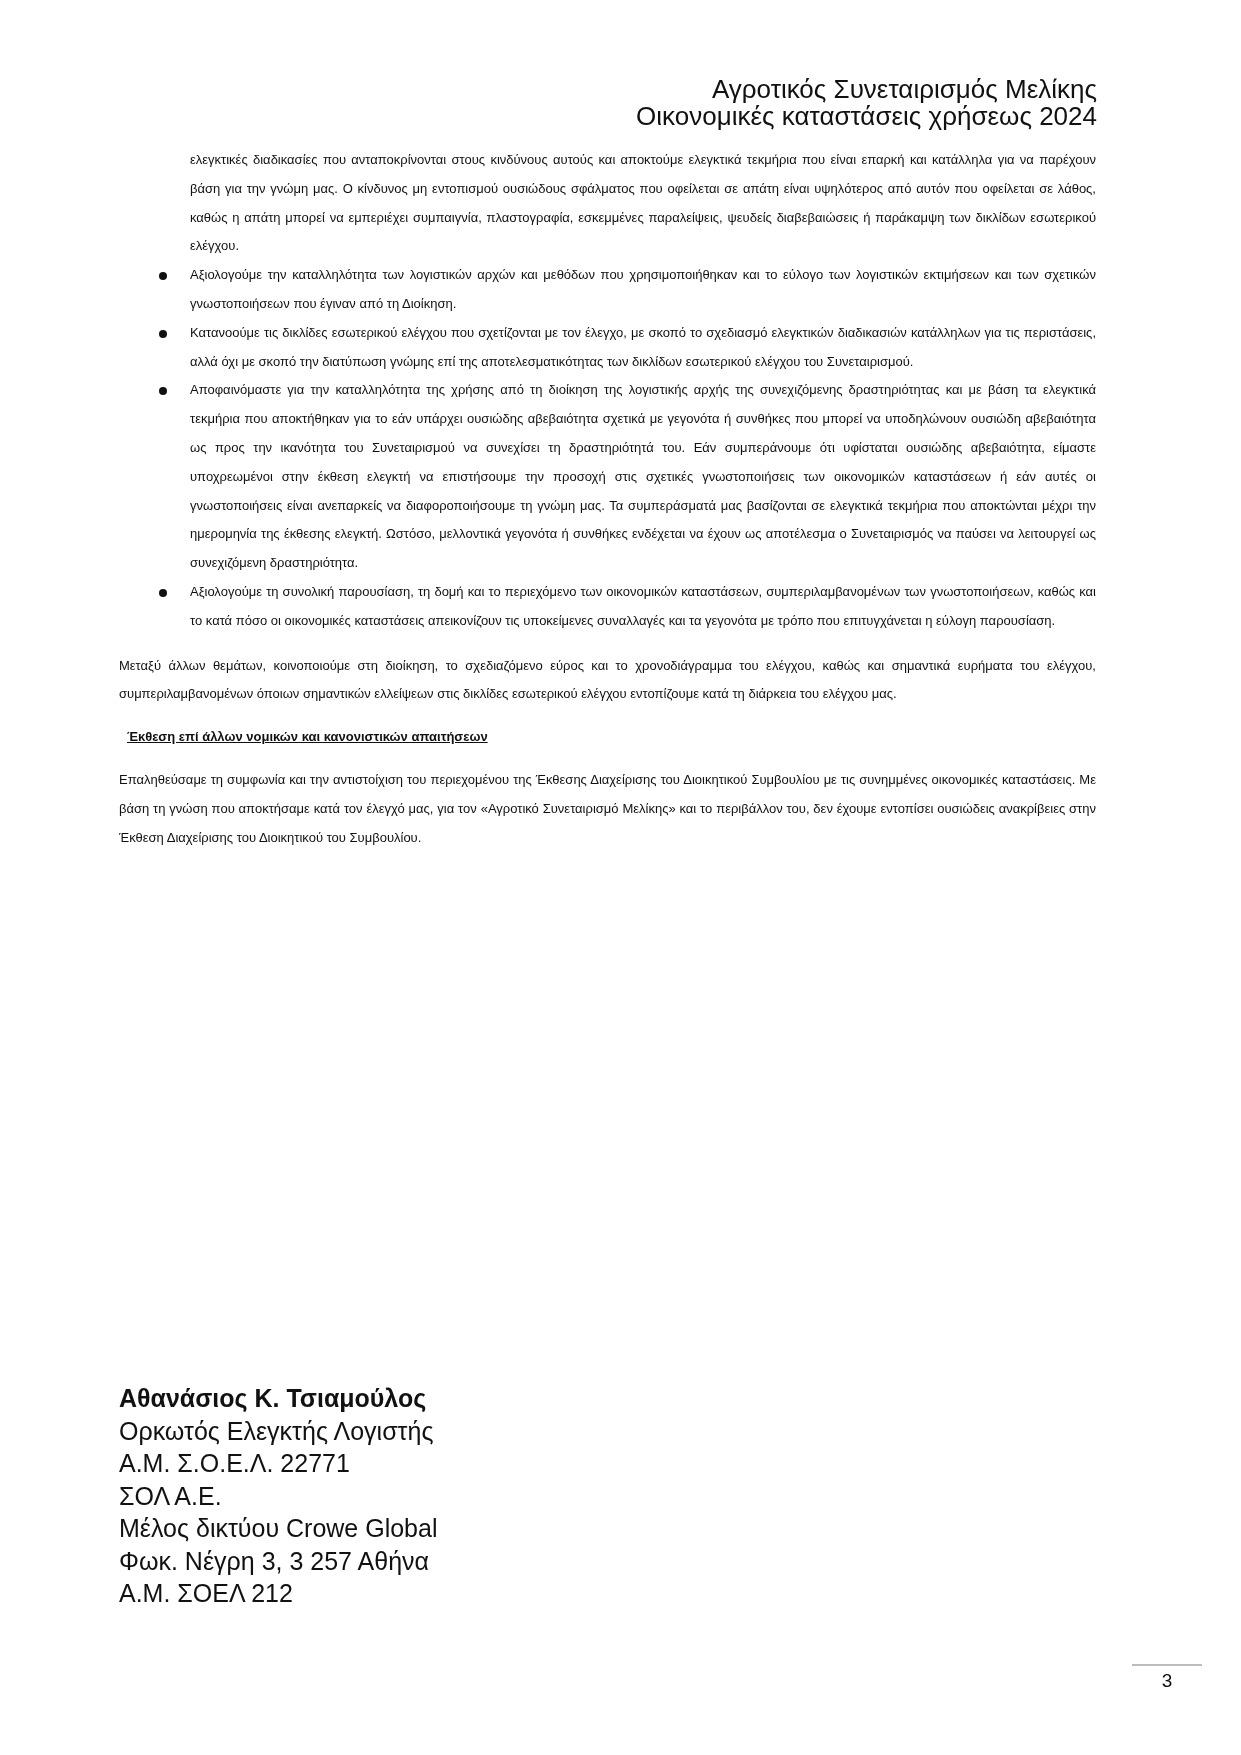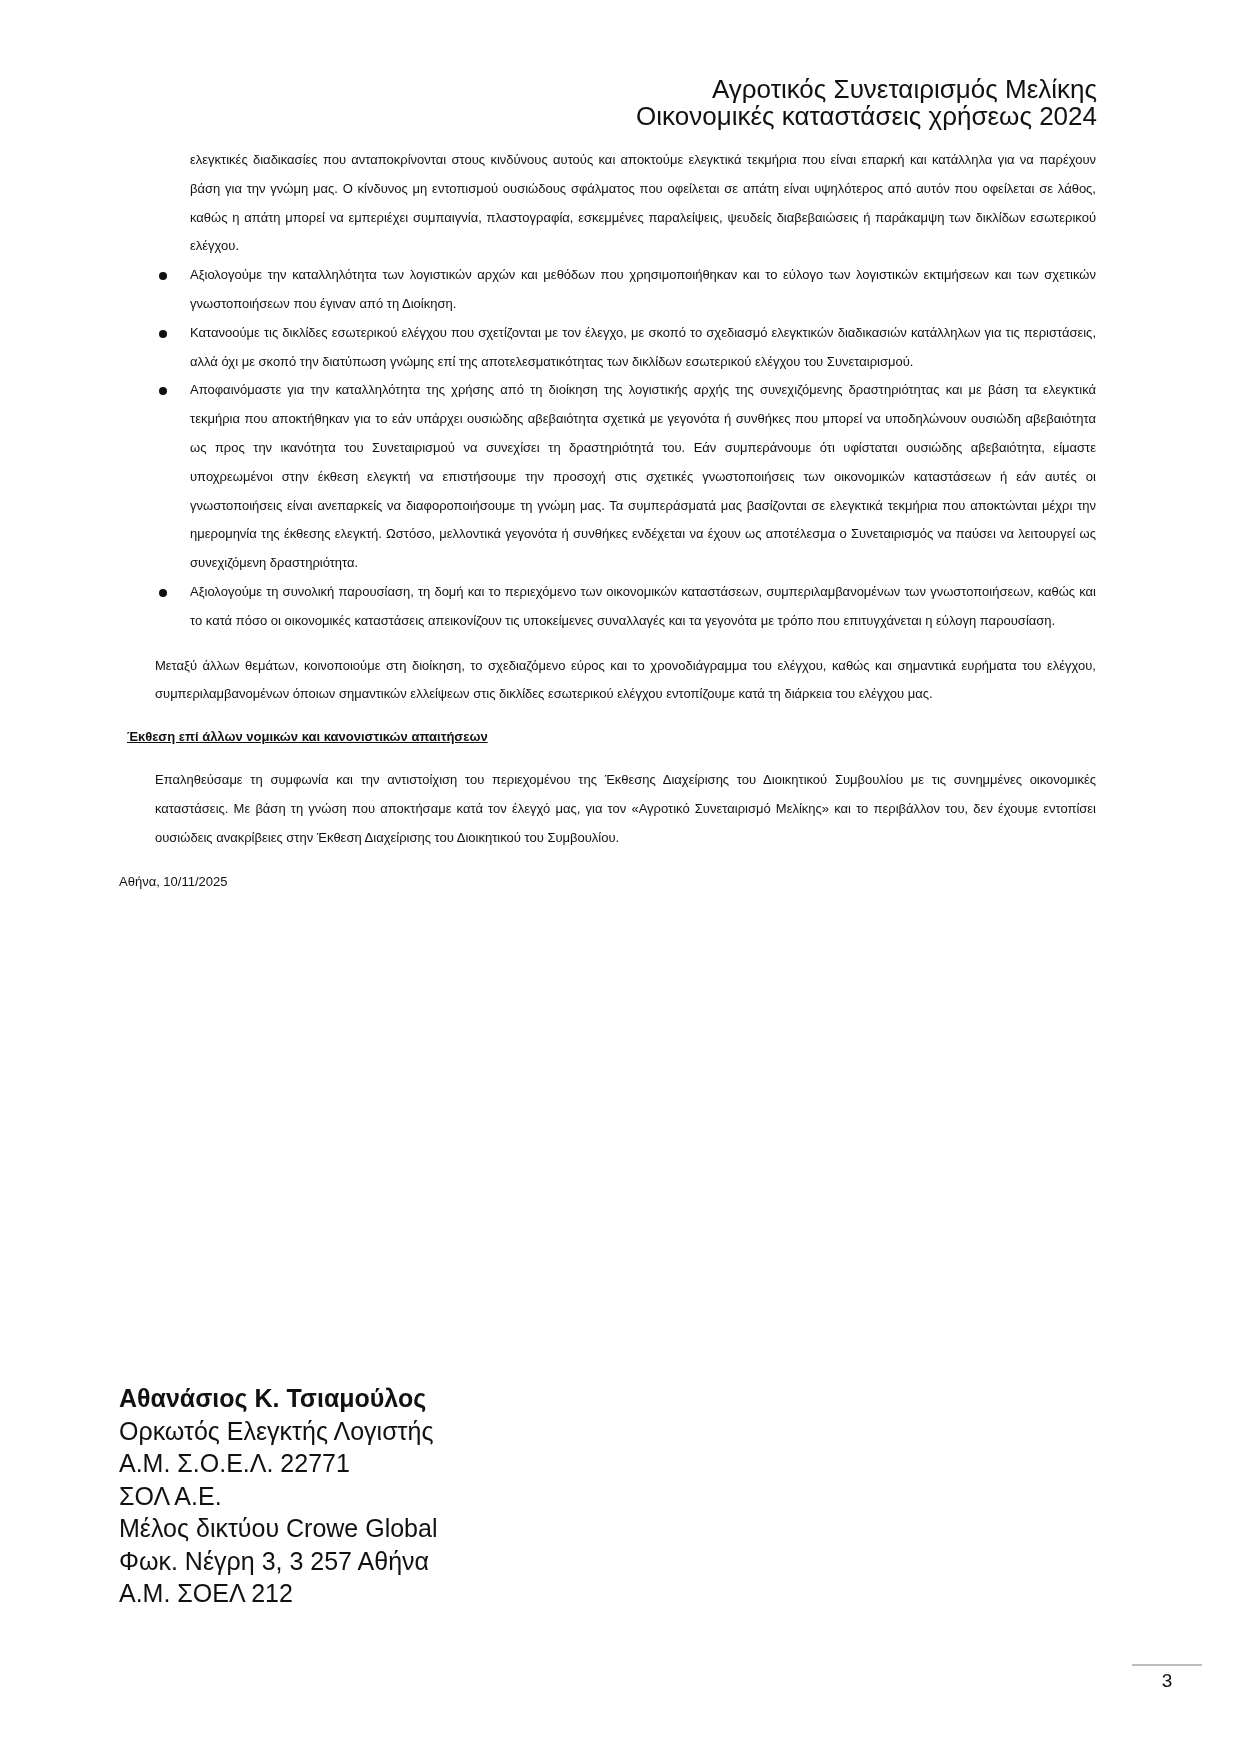--- a/index.html
+++ b/index.html
@@ -8,21 +8,21 @@
     .header { position: absolute; right: 144px; top: 76px; text-align: right;
       font-size: 26px; line-height: 27px; }
     .body-text { position: absolute; left: 119px; width: 977px; top: 146px;
       font-size: 13px; line-height: 28.8px; text-align: justify; }
     .indent { padding-left: 71px; }
     ul.bullets { list-style: none; margin: 0; padding: 0; }
     ul.bullets li { position: relative; padding-left: 71px; }
     ul.bullets li .bullet { position: absolute; left: 40px; top: 11px; width: 8px; height: 8px;
       border-radius: 50%; background: #111; }
     p { margin: 0; }
-    .para { margin-top: 12px; margin-left: 36px; }
+    .para { margin-top: 12px; }
     .section-heading { margin-top: 14px; font-weight: bold; text-decoration: underline; margin-left: 8px; }
     .date { margin-top: 16px; }
     .signature { position: absolute; left: 119px; top: 1382px; font-size: 25px; line-height: 32.5px; }
     .signature .name { font-weight: bold; }
     .page-num-line { position: absolute; left: 1132px; top: 1664px; width: 70px; height: 2px; background: #bdbdbd; }
     .page-num { position: absolute; left: 1132px; width: 70px; top: 1670px; text-align: center; font-size: 19px; }
   </style>
 </head>
 <body>
 
@@ -52,21 +52,20 @@
       <span>Αξιολογούμε τη συνολική παρουσίαση, τη δομή και το περιεχόμενο των οικονομικών καταστάσεων, συμπεριλαμβανομένων των γνωστοποιήσεων, καθώς και το κατά πόσο οι οικονομικές καταστάσεις απεικονίζουν τις υποκείμενες συναλλαγές και τα γεγονότα με τρόπο που επιτυγχάνεται η εύλογη παρουσίαση.</span>
     </li>
   </ul>
 
   <p class="para" style="margin-top:16px;">Μεταξύ άλλων θεμάτων, κοινοποιούμε στη διοίκηση, το σχεδιαζόμενο εύρος και το χρονοδιάγραμμα του ελέγχου, καθώς και σημαντικά ευρήματα του ελέγχου, συμπεριλαμβανομένων όποιων σημαντικών ελλείψεων στις δικλίδες εσωτερικού ελέγχου εντοπίζουμε κατά τη διάρκεια του ελέγχου μας.</p>
 
   <p class="section-heading">Έκθεση επί άλλων νομικών και κανονιστικών απαιτήσεων</p>
 
   <p class="para" style="margin-top:14px;">Επαληθεύσαμε τη συμφωνία και την αντιστοίχιση του περιεχομένου της Έκθεσης Διαχείρισης του Διοικητικού Συμβουλίου με τις συνημμένες οικονομικές καταστάσεις. Με βάση τη γνώση που αποκτήσαμε κατά τον έλεγχό μας, για τον «Αγροτικό Συνεταιρισμό Μελίκης» και το περιβάλλον του, δεν έχουμε εντοπίσει ουσιώδεις ανακρίβειες στην Έκθεση Διαχείρισης του Διοικητικού του Συμβουλίου.</p>
 
-  <p class="date">Αθήνα, 10/11/2025</p>
 </div>
 
 <div class="signature">
   <div class="name">Αθανάσιος Κ. Τσιαμούλος</div>
   <div>Ορκωτός Ελεγκτής Λογιστής</div>
   <div>Α.Μ. Σ.Ο.Ε.Λ. 22771</div>
   <div>ΣΟΛ Α.Ε.</div>
   <div>Μέλος δικτύου Crowe Global</div>
   <div>Φωκ. Νέγρη 3, 3 257 Αθήνα</div>
   <div>Α.Μ. ΣΟΕΛ 212</div>

